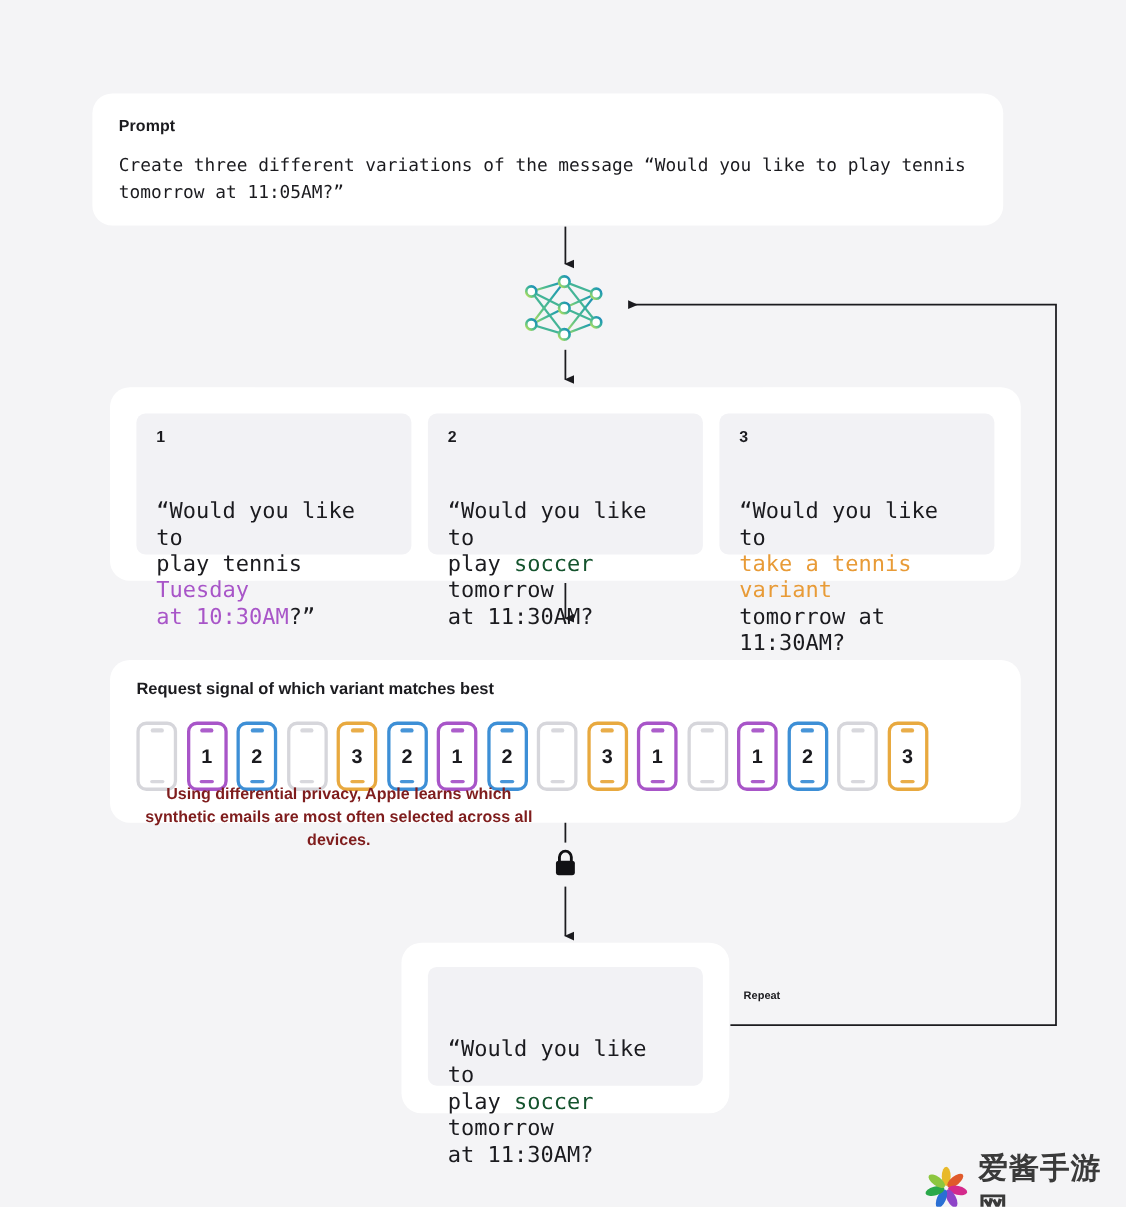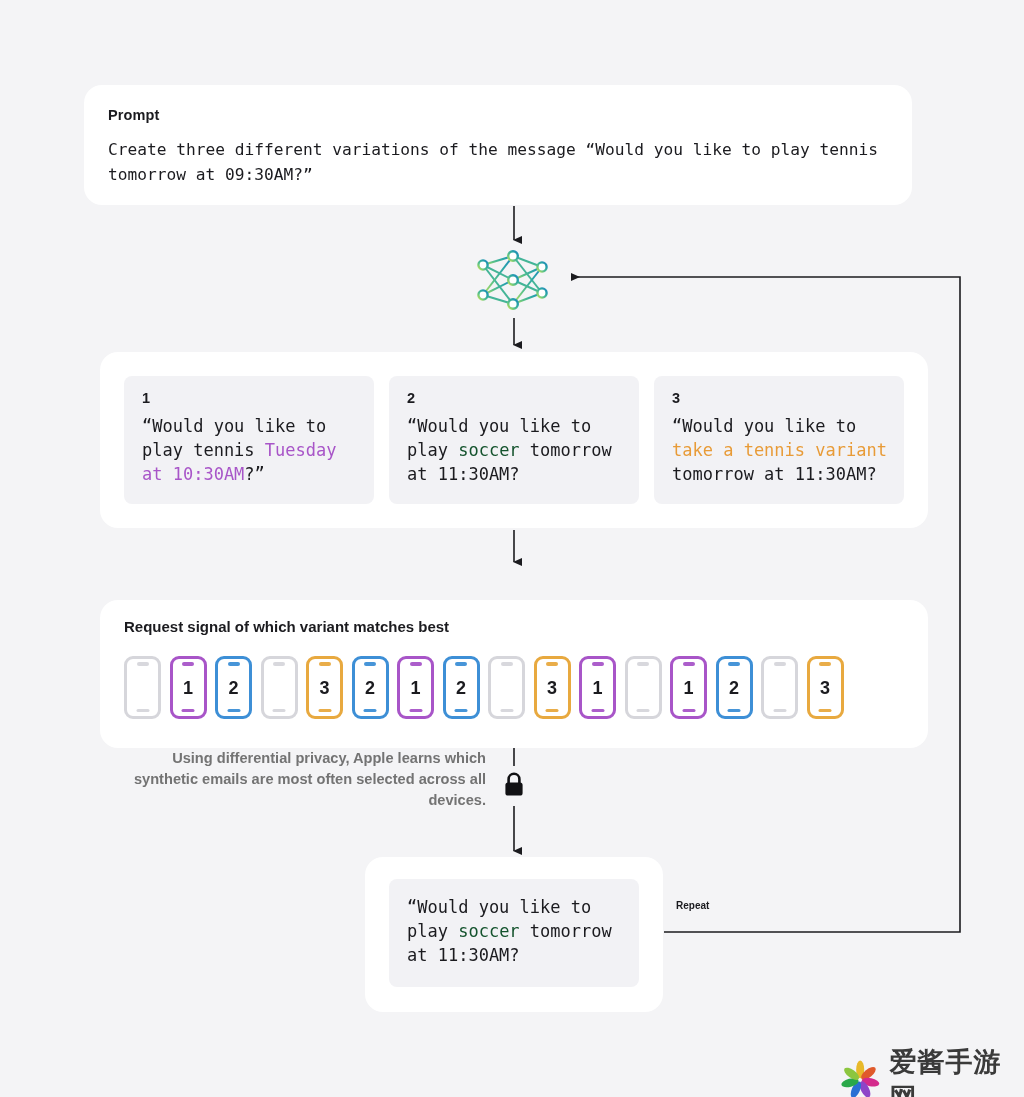--- a/index.html
+++ b/index.html
@@ -25,24 +25,25 @@
     border-radius: 18px;
   }
 
   .inner-card {
     background: #f2f2f5;
     border-radius: 8px;
   }
 
   .mono {
     font-family: "DejaVu Sans Mono", "Liberation Mono", monospace;
-    font-size: 17px;
+    font-size: 20px;
     line-height: 24px;
     color: #1b1b1f;
     white-space: pre-wrap;
+    margin-top: 46px;
   }
 
   
   #prompt-panel {
     left: 84px; top: 85px;
     width: 828px; height: 120px;
     padding: 22px 24px 0 24px;
   }
   #prompt-label {
     font-size: 14.5px;
@@ -157,27 +158,27 @@
   .phone .num {
     color: #1b1b1f;
     position: relative;
     z-index: 2;
     line-height: 1;
   }
 
   
   #privacy-caption {
     position: absolute;
-    left: 130px; top: 748px;
+    left: 130px; top: 712px;
     width: 356px;
-    text-align: right;
+    text-align: center;
     font-size: 14.6px;
     font-weight: bold;
     line-height: 21px;
-    color: #737373;
+    color: #7f1d1d;
   }
   #lock-icon {
     position: absolute;
     left: 502px; top: 770px;
     width: 24px; height: 30px;
   }
 
   
   #result-panel {
     left: 365px; top: 857px;
@@ -245,21 +246,21 @@
 
     <line x1="514" y1="720" x2="514" y2="766" stroke="#1b1b1f" stroke-width="1.6"></line>
 
     <line x1="514" y1="806" x2="514" y2="851" stroke="#1b1b1f" stroke-width="1.6" marker-end="url(#arrow-down)"></line>
 
     <path d="M664,932 L960,932 L960,277 L572,277" fill="none" stroke="#1b1b1f" stroke-width="1.6" marker-end="url(#arrow-left)"></path>
   </svg>
 
   <div class="panel" id="prompt-panel">
     <div id="prompt-label">Prompt</div>
-    <div class="mono" id="prompt-text">Create three different variations of the message “Would you like to play tennis tomorrow at 09:30AM?”</div>
+    <div class="mono" id="prompt-text">Create three different variations of the message “Would you like to play tennis tomorrow at 11:05AM?”</div>
   </div>
 
 
   <div id="nn-icon">
     <svg viewBox="0 0 74 64" width="74" height="64">
       <defs>
         <linearGradient id="nnGrad" x1="0" y1="1" x2="1" y2="0">
           <stop offset="0%" stop-color="#c3e356"></stop>
           <stop offset="35%" stop-color="#57c08a"></stop>
           <stop offset="70%" stop-color="#2aa5a8"></stop>

